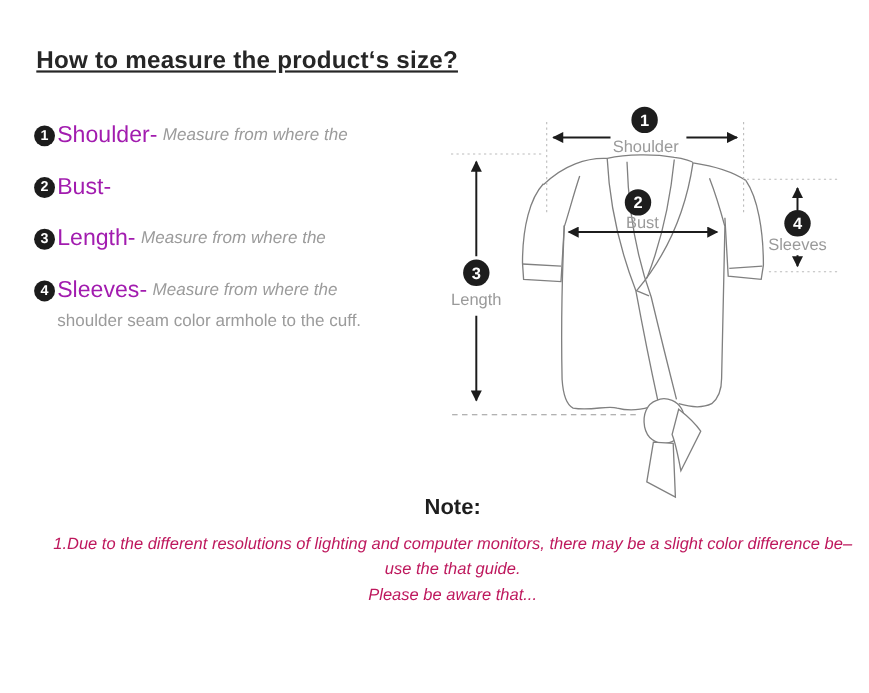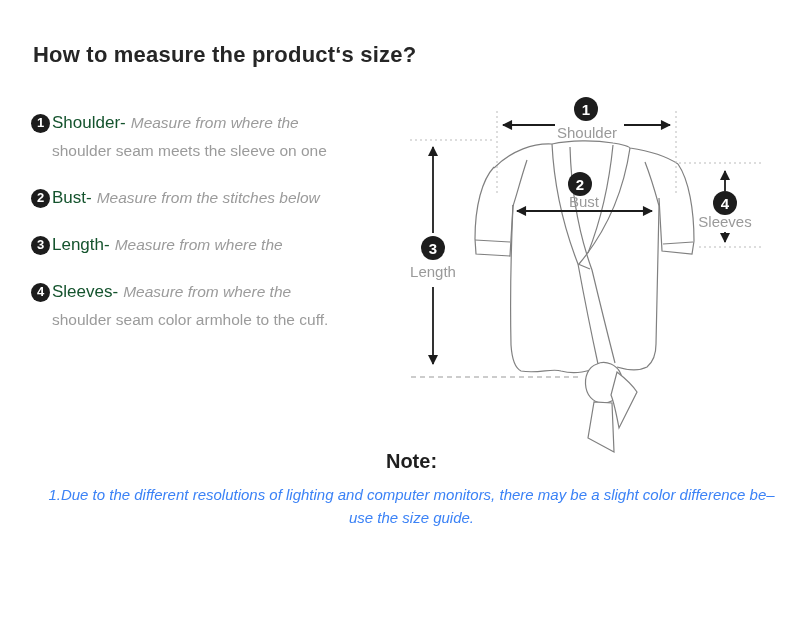--- a/index.html
+++ b/index.html
@@ -4,77 +4,76 @@
 <style>
   html,body { margin:0; padding:0; background:#fff; }
   .page {
     position:relative; width:790px; height:630px; background:#ffffff;
     font-family:"Liberation Sans", sans-serif; overflow:hidden;
   }
   .page-title {
     position:absolute; left:33px; top:42px; margin:0;
     font-size:22px; font-weight:700; color:#262626; letter-spacing:.2px;
     white-space:nowrap;
+    text-decoration:underline;
   }
   .left-col { position:absolute; left:31px; top:109px; width:385px; }
   .item { margin:0 0 19px 0; }
   .item .line {
     font-size:15.5px; color:#9b9b9b; line-height:28px;
     padding-left:21px; white-space:nowrap;
   }
   .item .line.first { padding-left:0; display:flex; align-items:center; }
   .badge {
     width:19px; height:19px; border-radius:50%; background:#1c1c1c;
     color:#fff; font-size:13px; font-weight:700;
     display:inline-flex; align-items:center; justify-content:center;
     flex:0 0 19px; margin-right:2px;
   }
-  .term { font-size:17px; color:#14532d; }
+  .term { font-size:21px; color:#a21caf; }
   .desc-first { margin-left:5px;font-style:italic; }
   .diagram {
     position:absolute; left:405px; top:88px; width:385px; height:385px;
   }
   .garment { stroke:#808080; stroke-width:1.2; fill:none; }
   .garment-fill { stroke:#808080; stroke-width:1.2; fill:#ffffff; }
   .dotline { stroke:#bbbbbb; stroke-width:1; stroke-dasharray:2 3; }
   .dashline { stroke:#999999; stroke-width:1; stroke-dasharray:5 4; }
   .marrow { stroke:#1c1c1c; stroke-width:1.8; }
   .mcircle { fill:#1d1d1d; }
   .mnum { fill:#ffffff; font-size:15px; font-weight:700; text-anchor:middle;
           font-family:"Liberation Sans", sans-serif; }
   .mlabel { fill:#9a9a9a; font-size:15px; text-anchor:middle;
           font-family:"Liberation Sans", sans-serif; }
   .note { position:absolute; left:34px; top:450px; width:755px;text-align:center; }
   .note-heading { font-size:20px; font-weight:700; color:#1e1e1e; margin:0 0 10px 0; }
-  .note-body { font-style:italic; font-size:15px; color:#3b82f6; line-height:23px; }
+  .note-body { font-style:italic; font-size:15px; color:#be185d; line-height:23px; }
   .note-body .nline { white-space:nowrap; }
 </style>
 </head>
 <body>
 
 <div class="page">
 
   <h1 class="page-title">How to measure the product‘s size?</h1>
 
   <div class="left-col">
 
     <div class="item">
       <div class="line first">
         <span class="badge">1</span>
         <span class="term">Shoulder-</span>
         <span class="desc-first">Measure from where the</span>
       </div>
-      <div class="line">shoulder seam meets the sleeve on one</div>
     </div>
 
     <div class="item">
       <div class="line first">
         <span class="badge">2</span>
         <span class="term">Bust-</span>
-        <span class="desc-first">Measure from the stitches below</span>
       </div>
     </div>
 
     <div class="item">
       <div class="line first">
         <span class="badge">3</span>
         <span class="term">Length-</span>
         <span class="desc-first">Measure from where the</span>
       </div>
     </div>
@@ -164,17 +163,18 @@
       <text class="mnum" x="725" y="208.5">4</text>
       <text class="mlabel" x="725" y="227">Sleeves</text>
       <line class="marrow" x1="725" y1="232" x2="725" y2="242" marker-end="url(#ah)"></line>
     </g>
   </svg>
 
   <div class="note">
     <div class="note-heading">Note:</div>
     <div class="note-body">
       <div class="nline">1.Due to the different resolutions of lighting and computer monitors, there may be a slight color difference be–</div>
-      <div class="nline">use the size guide.</div>
+      <div class="nline">use the that guide.</div>
+      <div class="nline">Please be aware that...</div>
     </div>
   </div>
 
 </div>
 
 </body></html>

